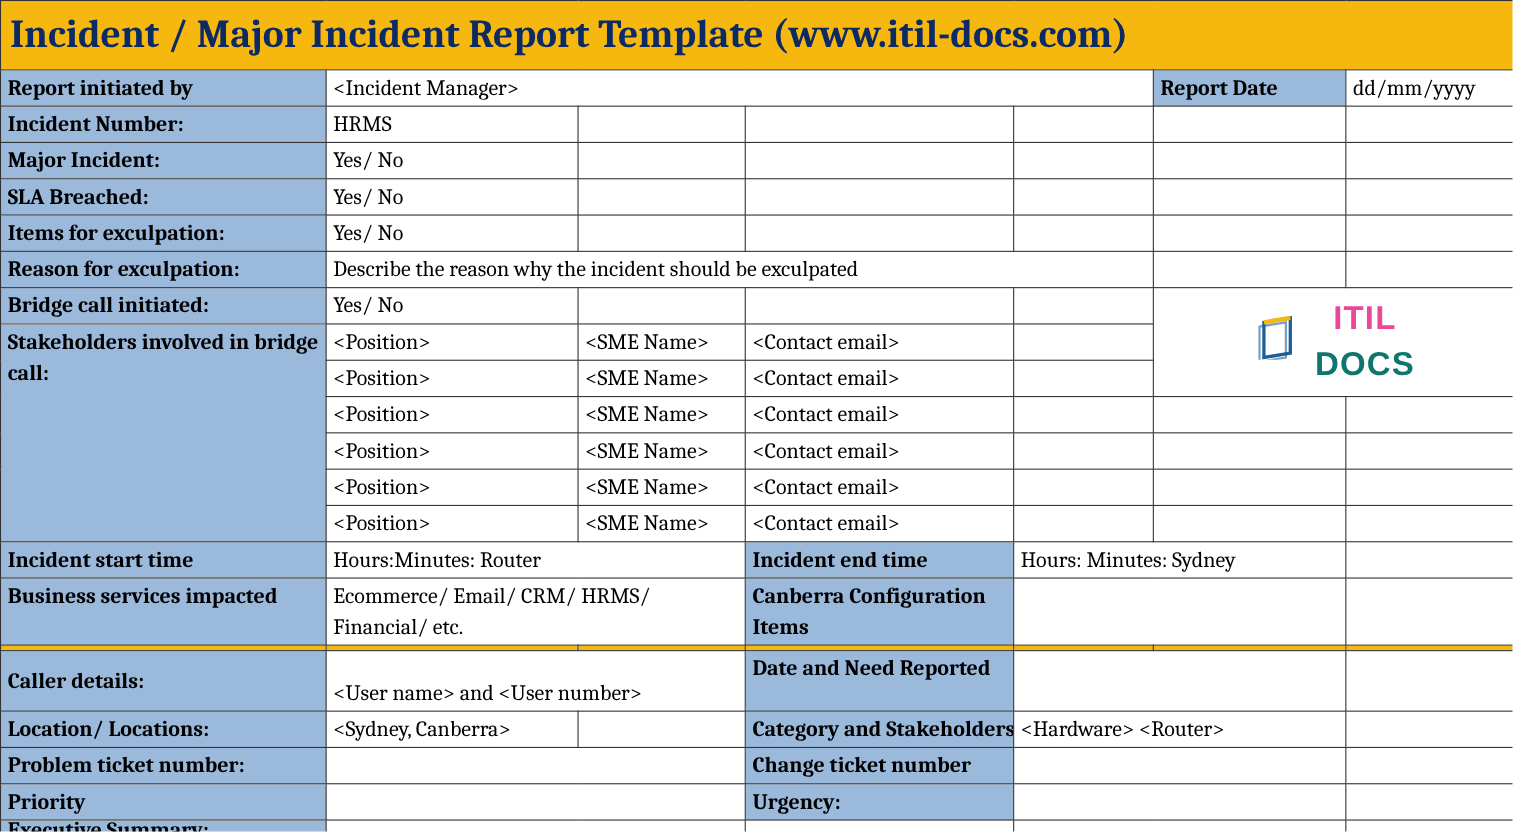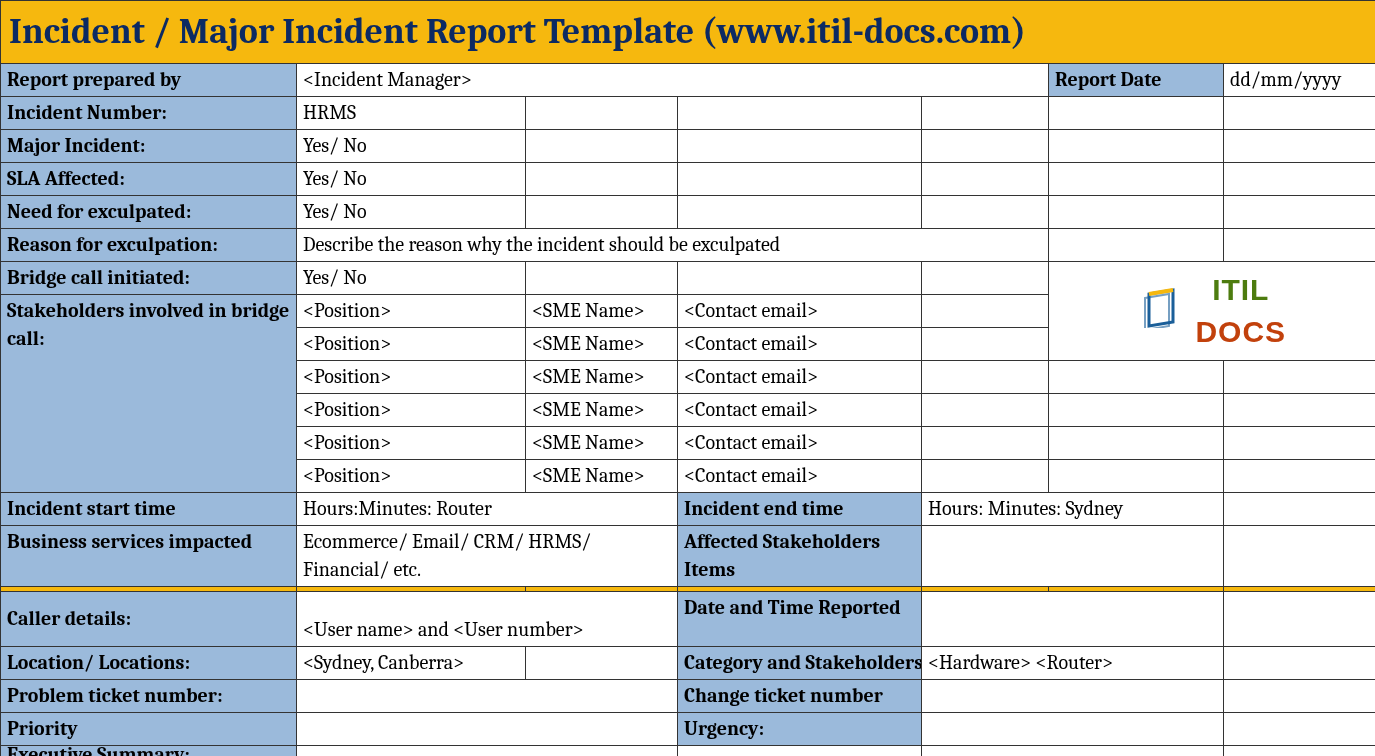--- a/index.html
+++ b/index.html
@@ -54,22 +54,22 @@
     white-space: normal;
   }
   .logo {
     display: inline-block;
     font-weight: 800;
     font-family: Arial, Helvetica, sans-serif;
     letter-spacing: 1px;
   }
   .logo-icon { display: inline-block; vertical-align: middle; margin-right: 6px; }
   .logo-text { display: inline-block; vertical-align: middle; font-size: 30px; }
-  .logo-text .itil { color: #4d7c0f; }
-  .logo-text .docs { color: #c2410c; }
+  .logo-text .itil { color: #ec4899; }
+  .logo-text .docs { color: #0f766e; }
 </style>
 </head>
 <body>
 
 <div class="sheet">
 <table>
   <colgroup>
     <col class="c1">
         <col class="c2">
         <col class="c3">
@@ -78,21 +78,21 @@
         <col class="c6">
         <col class="c7">
   </colgroup>
 
   <tbody>
         <tr class="title-row">
     <td colspan="7">Incident / Major Incident Report Template   (www.itil-docs.com)</td>
   </tr>
 
   <tr>
-    <td class="label">Report prepared by</td>
+    <td class="label">Report initiated by</td>
     <td colspan="4">&lt;Incident Manager&gt;</td>
     <td class="label">Report Date</td>
     <td>dd/mm/yyyy</td>
   </tr>
 
   <tr>
     <td class="label">Incident Number:</td>
     <td>HRMS</td>
     <td></td>
           <td></td>
@@ -105,31 +105,31 @@
     <td class="label">Major Incident:</td>
     <td>Yes/ No</td>
     <td></td>
           <td></td>
           <td></td>
           <td></td>
           <td></td>
   </tr>
 
   <tr>
-    <td class="label">SLA Affected:</td>
-    <td>Yes/ No</td>
-    <td></td>
-          <td></td>
-          <td></td>
-          <td></td>
-          <td></td>
-  </tr>
-
-  <tr>
-    <td class="label">Need for exculpated:</td>
+    <td class="label">SLA Breached:</td>
+    <td>Yes/ No</td>
+    <td></td>
+          <td></td>
+          <td></td>
+          <td></td>
+          <td></td>
+  </tr>
+
+  <tr>
+    <td class="label">Items for exculpation:</td>
     <td>Yes/ No</td>
     <td></td>
           <td></td>
           <td></td>
           <td></td>
           <td></td>
   </tr>
 
   <tr>
     <td class="label">Reason for exculpation:</td>
@@ -211,39 +211,39 @@
     <td class="label">Incident start time</td>
     <td colspan="2">Hours:Minutes: Router</td>
     <td class="label">Incident end time</td>
     <td colspan="2">Hours: Minutes: Sydney</td>
     <td></td>
   </tr>
 
   <tr>
     <td class="label wrap">Business services impacted</td>
     <td colspan="2" class="wrap">Ecommerce/ Email/ CRM/ HRMS/ Financial/ etc.</td>
-    <td class="label wrap">Affected Stakeholders Items</td>
+    <td class="label wrap">Canberra Configuration Items</td>
     <td colspan="2"></td>
     <td></td>
   </tr>
 
   <tr class="orange-row">
     <td></td>
           <td></td>
           <td></td>
     <td></td>
           <td></td>
           <td></td>
     <td></td>
   </tr>
 
   <tr>
     <td class="label wrap" style="vertical-align:middle">Caller details:</td>
     <td colspan="2" style="vertical-align:bottom;padding-top:24px">&lt;User name&gt; and &lt;User number&gt;</td>
-    <td class="label wrap">Date and Time Reported</td>
+    <td class="label wrap">Date and Need Reported</td>
     <td colspan="2"></td>
     <td></td>
   </tr>
 
   <tr>
     <td class="label">Location/ Locations:</td>
     <td>&lt;Sydney, Canberra&gt;</td>
     <td></td>
     <td class="label">Category and Stakeholders</td>
     <td colspan="2">&lt;Hardware&gt; &lt;Router&gt;</td>

